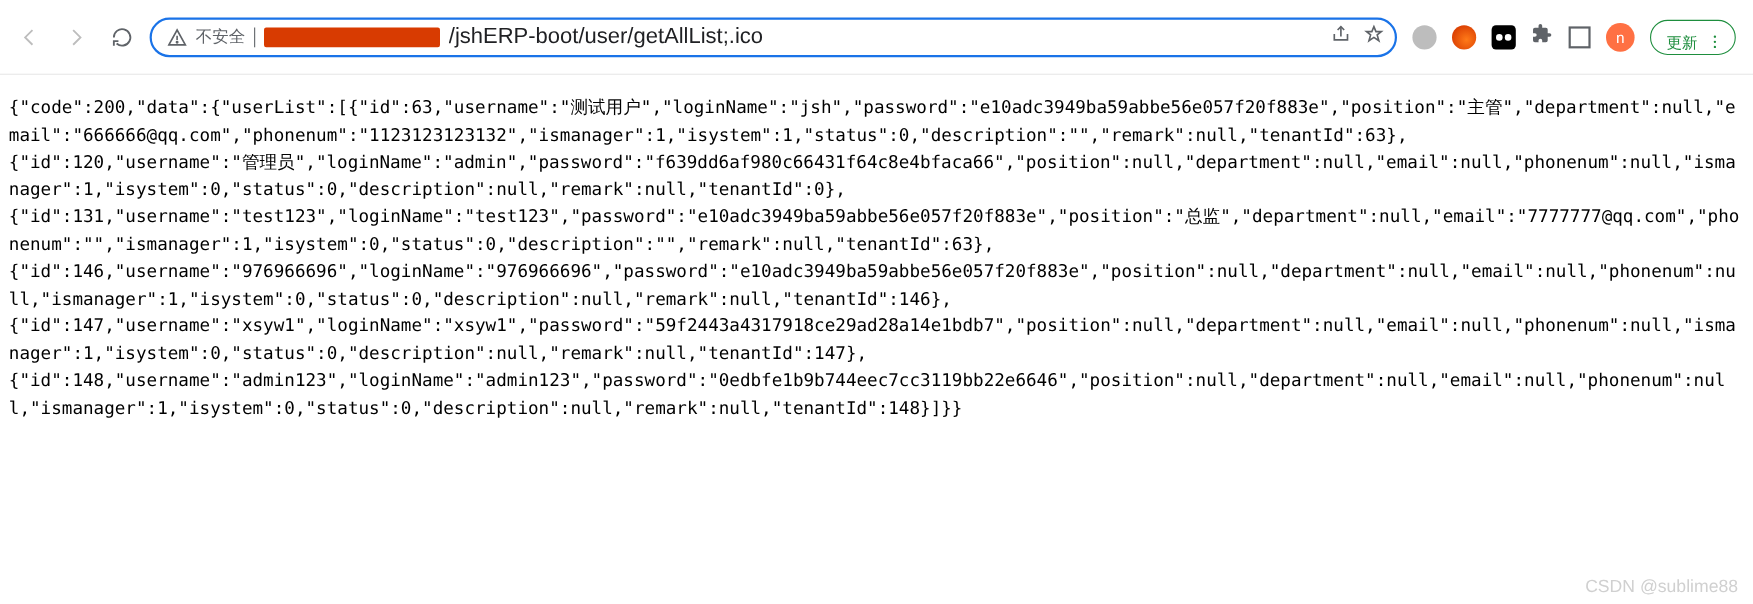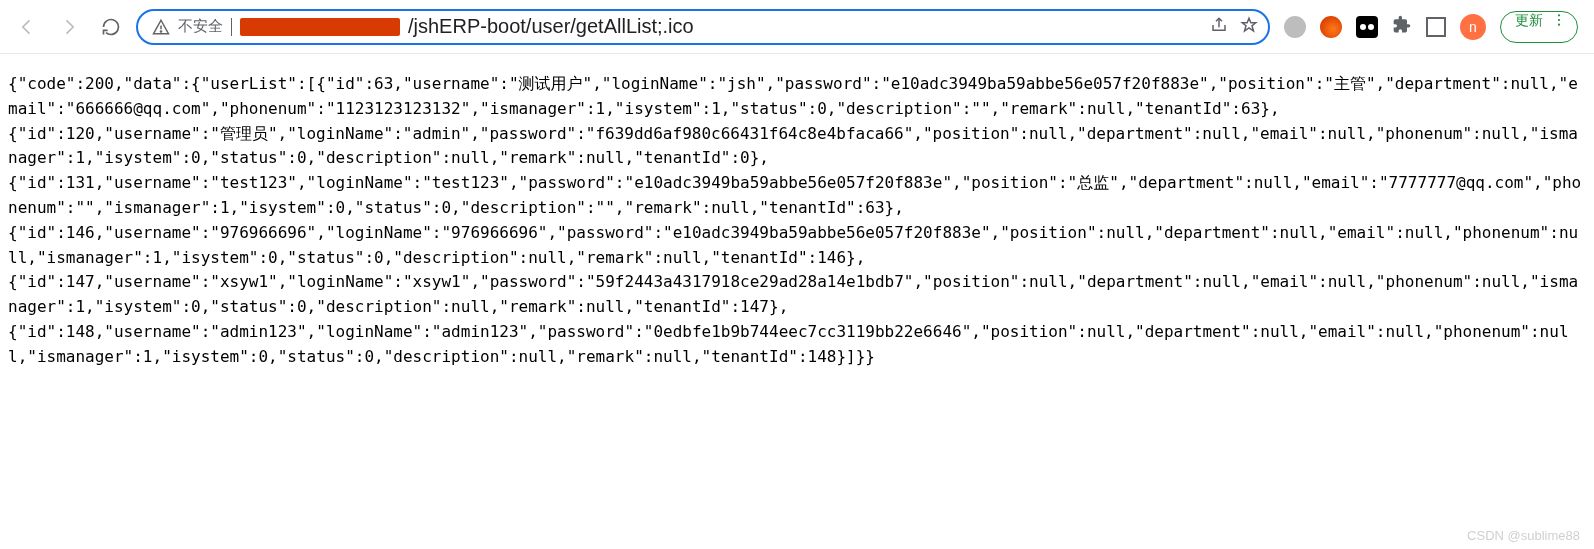--- a/index.html
+++ b/index.html
@@ -5,21 +5,21 @@
   * { margin: 0; padding: 0; box-sizing: border-box; }
   body {
     font-family: Arial, "Microsoft YaHei", sans-serif;
     background: #fff;
     width: 1594px;
     height: 549px;
     overflow: hidden;
     position: relative;
   }
   .toolbar {
-    height: 54px;
+    height: 68px;
     display: flex;
     align-items: center;
     padding: 0 10px;
     gap: 8px;
     border-bottom: 1px solid #e8e8e8;
     background: #fff;
   }
   .nav-btn {
     width: 34px; height: 34px;
     display: flex; align-items: center; justify-content: center;
@@ -78,39 +78,39 @@
   .i-bw span { width:6px; height:6px; background:#fff; border-radius:50%; }
   .i-puzzle svg, .i-square svg { width:20px; height:20px; color:#5f6368; }
   .i-square { width:20px; height:20px; border:2px solid #5f6368; }
   .i-avatar {
     width:26px; height:26px; border-radius:50%; background:#ff7043;
     color:#fff; display:flex; align-items:center; justify-content:center;
     font-size:14px; font-weight:500;
   }
   .update-pill {
     height:32px; border:1px solid #1e8e3e; color:#1e8e3e;
-    border-radius:16px; display:flex; align-items:flex-start;
+    border-radius:16px; display:flex; align-items:flex-end;
     padding:0 10px 0 14px; gap:8px; font-size:14px;
     background:#fff;
   }
   .update-pill .dots svg { width:16px; height:16px; color:#1e8e3e; }
   .content {
     padding: 18px 8px;
   }
   .json-text {
     font-family: "Microsoft YaHei", SimSun, monospace;
     font-size: 16px;
     line-height: 1.55;
     color: #000;
     white-space: pre-wrap;
     word-break: break-all;
   }
   .watermark {
     position:absolute; right:14px; bottom:6px;
-    color:#d0d0d0; font-size:13px;
+    color:#d0d0d0; font-size:16px;
   }
 </style>
 </head>
 <body>
 
 <div class="toolbar">
   <div class="nav-btn disabled">
     <svg viewBox="0 0 24 24" fill="none" stroke="currentColor" stroke-width="2">
         <path d="M15 4l-8 8 8 8"></path>
       </svg>

